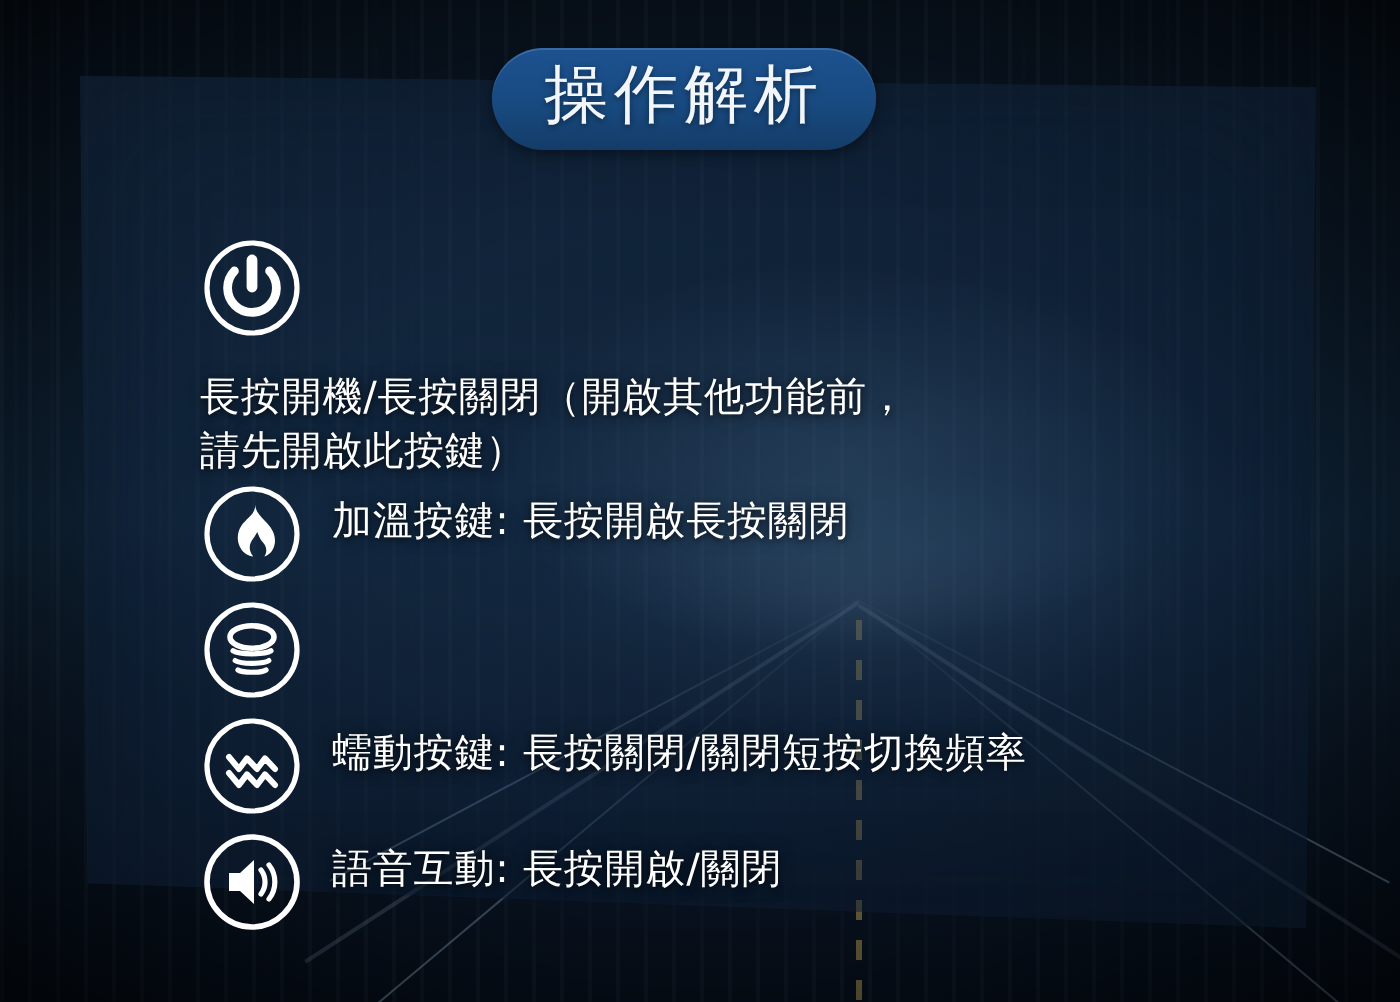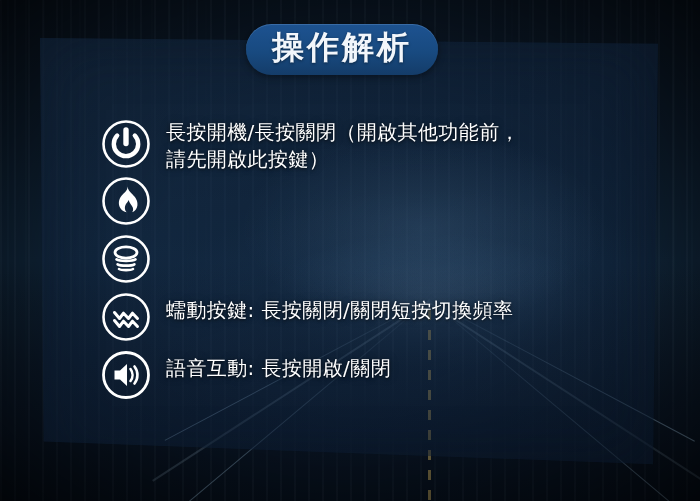--- a/index.html
+++ b/index.html
@@ -108,21 +108,21 @@
 
   
   #title-badge {
     position:absolute; left:246px; top:24px;
     padding:6px 26px 9px 26px;
     background:linear-gradient(180deg, #1d5290 0%, #184a80 55%, #143c69 100%);
     border-radius:26px;
     box-shadow:0 2px 7px rgba(0,0,0,0.42), inset 0 1px 0 rgba(140,185,230,0.25);
   }
   #title-badge-text {
-    font-size:32px; font-weight:700; color:#f2f6fb;
+    font-size:32px; font-weight:400; color:#f2f6fb;
     letter-spacing:3px; line-height:1.12;
     text-shadow:0 1px 3px rgba(0,0,0,0.45);
     white-space:nowrap;
   }
 
   
   #feature-list {
     position:absolute; left:100px; top:118px; width:500px;
   }
   .feature-row {
@@ -134,21 +134,21 @@
     display:flex; align-items:center; justify-content:center;
   }
   .feature-icon svg { display:block; width:52px; height:52px; }
   .feature-text {
     color:#ffffff; font-size:20px; line-height:1.36;
     padding-top:6px; letter-spacing:.4px;
     text-shadow:0 1px 3px rgba(0,0,0,0.65), 0 0 9px rgba(0,0,0,0.4);
     font-family:"DejaVu Sans","Liberation Sans",sans-serif;
     white-space:pre-line;
   }
-  .feature-row.r0 { margin-bottom:0; }
+  .feature-row.r0 { margin-bottom:0;flex-direction:column; }
   .feature-row.r0 .feature-text { padding-top:1px; }
   .feature-row.r1 { margin-top:2px; }
   .feature-row.r4 { margin-top:4px; }
 </style>
 </head>
 <body>
 
 <div id="stage">
 
   <div class="bg-photo"></div>
@@ -188,20 +188,21 @@
 請先開啟此按鍵）</span>
     </div>
 
     <div class="feature-row r1">
       <span class="feature-icon">
         <svg viewBox="0 0 52 52">
           <circle cx="26" cy="26" r="22.5" fill="none" stroke="#ffffff" stroke-width="2.6"></circle>
           <path d="M27.6 11.5 C27.6 16.5 23.0 18.2 20.6 22.0 C18.2 25.8 18.4 30.4 20.6 33.6 C22.0 35.6 24.2 37.0 26.6 37.2 C24.8 35.2 24.4 32.6 25.4 30.2 C26.2 28.3 27.8 27.0 28.6 25.0 C29.4 27.0 30.0 28.6 31.6 30.4 C33.5 32.6 33.6 35.2 32.2 37.2 C35.0 36.4 37.0 33.8 37.4 30.6 C38.0 26.0 35.6 22.6 32.6 19.6 C29.8 16.8 27.8 14.6 27.6 11.5 Z" fill="#ffffff"></path>
         </svg>
       </span>
+      <span class="feature-text">加溫按鍵: 長按開啟長按關閉</span>
     </div>
 
     <div class="feature-row r2">
       <span class="feature-icon">
         <svg viewBox="0 0 52 52">
           <circle cx="26" cy="26" r="22.5" fill="none" stroke="#ffffff" stroke-width="2.6"></circle>
           <ellipse cx="26" cy="19.5" rx="11" ry="5.6" fill="none" stroke="#ffffff" stroke-width="2.8"></ellipse>
           <path d="M16.5 26.4 C19.6 28.4 32.4 28.4 35.5 26.4" stroke="#ffffff" stroke-width="2.6" stroke-linecap="round" fill="none"></path>
           <path d="M17.6 31.3 C20.4 33.1 31.6 33.1 34.4 31.3" stroke="#ffffff" stroke-width="2.6" stroke-linecap="round" fill="none"></path>
           <path d="M19.0 36.0 C21.3 37.5 30.7 37.5 33.0 36.0" stroke="#ffffff" stroke-width="2.6" stroke-linecap="round" fill="none"></path>

